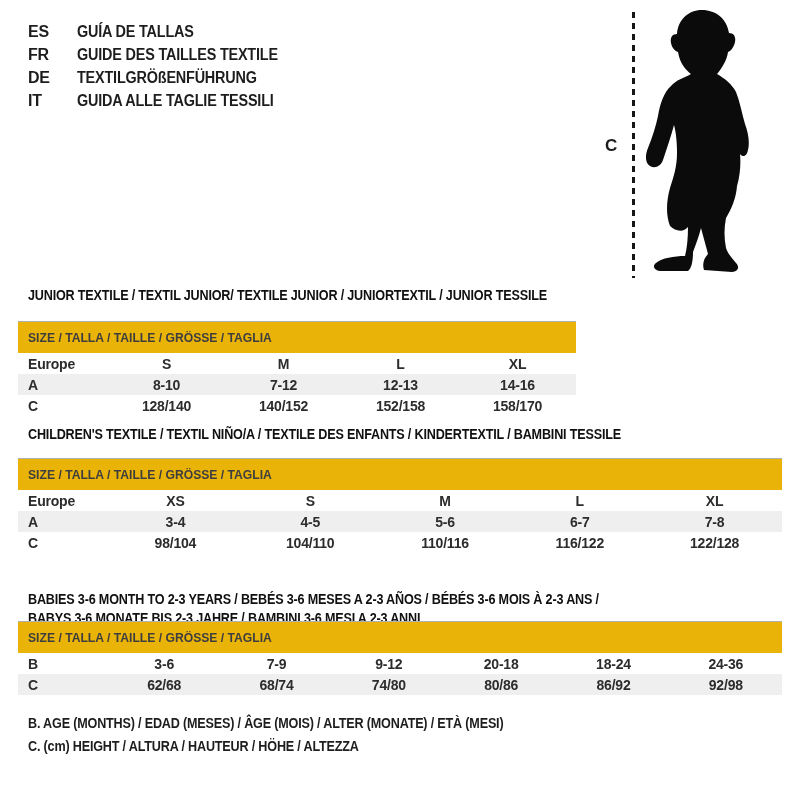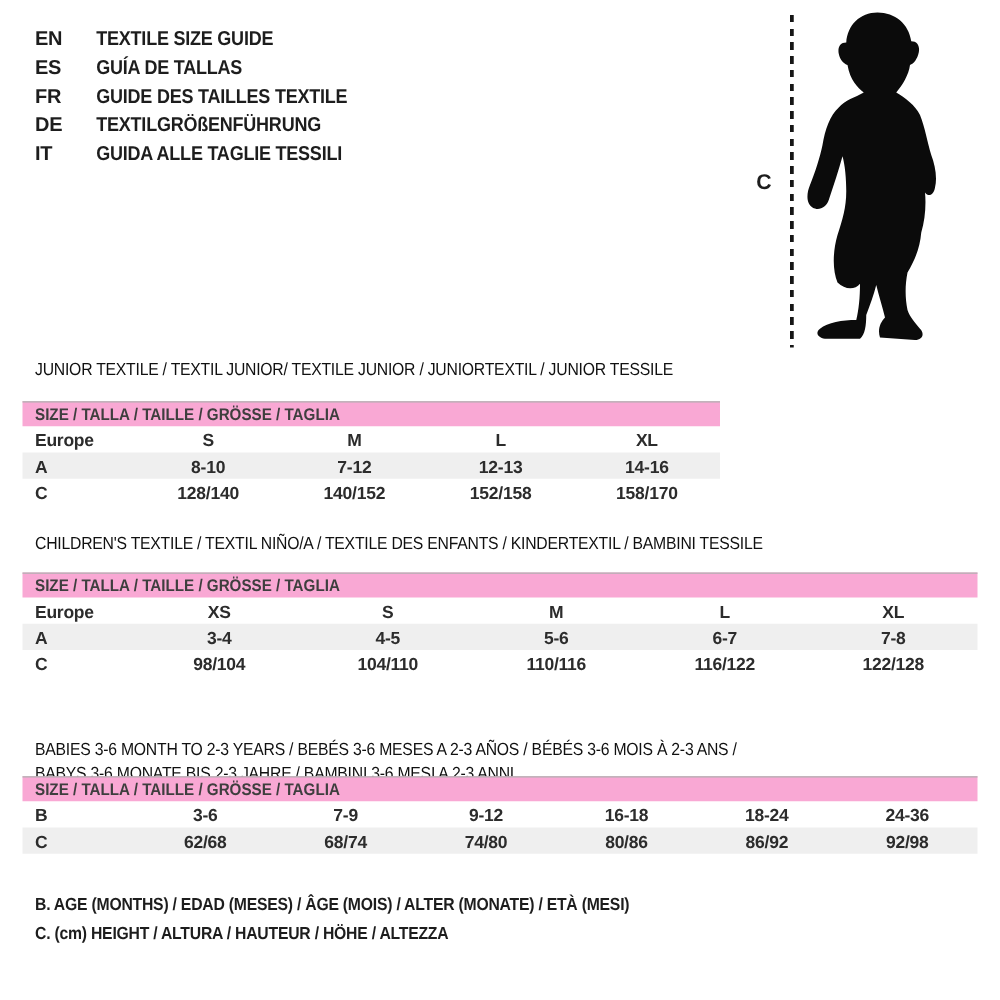--- a/index.html
+++ b/index.html
@@ -14,45 +14,41 @@
   .lang-row { display:flex; height:23px; align-items:center; font-size:16px; font-weight:bold; letter-spacing:-0.2px; }
   .lang-code { width:49px; flex:none; }
 
   
   .dash-line { position:absolute; left:632px; top:12px; width:3px; height:266px;
     background:repeating-linear-gradient(to bottom,#161616 0 6px, transparent 6px 11px); }
   .measure-label { position:absolute; left:605px; top:136px; font-size:17px; font-weight:bold; }
   .silhouette { position:absolute; left:644px; top:8px; width:112px; height:270px; }
 
   
-  .section-title { position:absolute; font-size:14px; font-weight:normal; color:#101010; letter-spacing:-0.2px; line-height:19px; }
+  .section-title { position:absolute; font-size:14px; font-weight:bold; color:#101010; letter-spacing:-0.2px; line-height:19px; }
 
   
   .sizetable { position:absolute; }
-  .thead { height:20px; background:#f9a8d4; border-top:1px solid #b0b0b0; display:flex; align-items:center;
+  .thead { height:32px; background:#eab308; border-top:1px solid #b0b0b0; display:flex; align-items:center;
     padding-left:10px; font-size:13.5px; font-weight:bold; color:#3e3e3e; box-sizing:border-box; }
   .trow { display:flex; height:21px; align-items:center; font-size:14px; font-weight:bold; color:#2c2c2c; letter-spacing:-0.2px; }
   .trow.shaded { background:#efefef; }
   .tlabel { width:90px; flex:none; padding-left:10px; box-sizing:border-box; text-align:left; }
   .tcell { flex:1; text-align:center; }
 
   
   .footnotes { position:absolute; left:28px; top:711px; }
   .footnote-line { height:23.5px; font-size:14px; font-weight:bold; letter-spacing:-0.2px; display:flex; align-items:center; }
 </style>
 </head>
 <body>
 
 <div class="page">
 
   <div class="lang-list">
-    <div class="lang-row">
-      <span class="lang-code">EN</span>
-      <span class="cond">TEXTILE SIZE GUIDE</span>
-    </div>
     <div class="lang-row">
       <span class="lang-code">ES</span>
       <span class="cond">GUÍA DE TALLAS</span>
     </div>
     <div class="lang-row">
       <span class="lang-code">FR</span>
       <span class="cond">GUIDE DES TAILLES TEXTILE</span>
     </div>
     <div class="lang-row">
       <span class="lang-code">DE</span>
@@ -177,21 +173,21 @@
   </div>
   <div class="sizetable" style="left:18px; top:621px; width:764px;">
     <div class="thead">
       <span class="cond">SIZE / TALLA / TAILLE / GRÖSSE / TAGLIA</span>
     </div>
     <div class="trow">
       <div class="tlabel">B</div>
       <div class="tcell">3-6</div>
       <div class="tcell">7-9</div>
       <div class="tcell">9-12</div>
-      <div class="tcell">16-18</div>
+      <div class="tcell">20-18</div>
       <div class="tcell">18-24</div>
       <div class="tcell">24-36</div>
     </div>
     <div class="trow shaded">
       <div class="tlabel">C</div>
       <div class="tcell">62/68</div>
       <div class="tcell">68/74</div>
       <div class="tcell">74/80</div>
       <div class="tcell">80/86</div>
       <div class="tcell">86/92</div>

